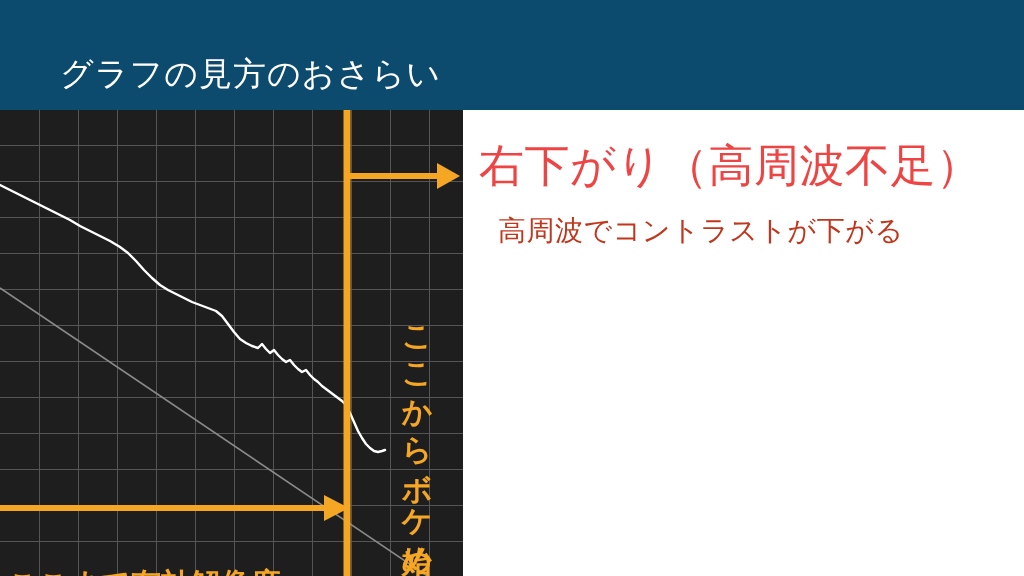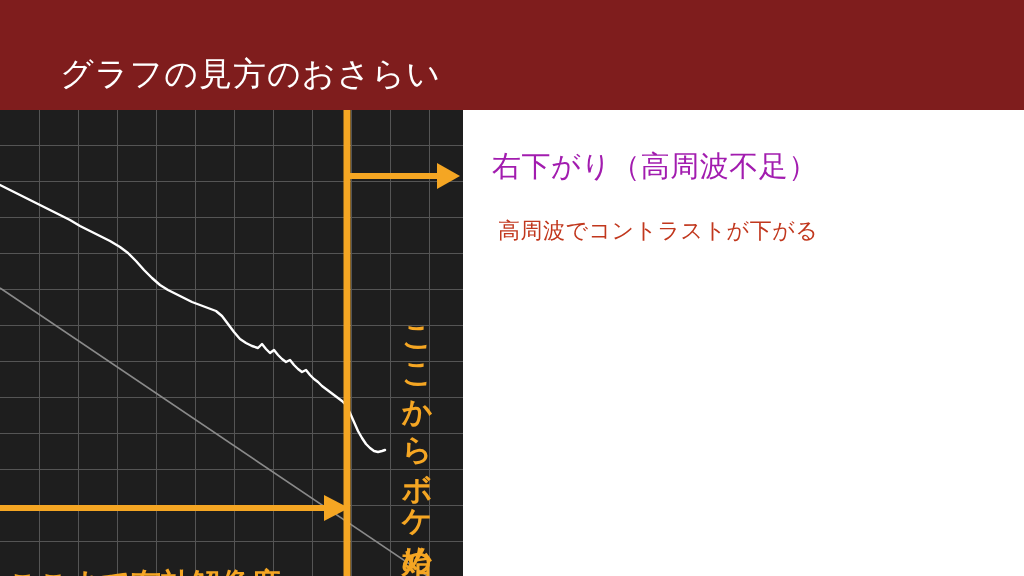--- a/index.html
+++ b/index.html
@@ -8,21 +8,21 @@
     background:#ffffff;
     font-family:"Liberation Sans","DejaVu Sans",sans-serif;
     overflow:hidden;
     position:relative;
   }
   #slide{position:relative;width:1024px;height:576px;background:#ffffff;overflow:hidden;}
 
   
   #header{
     position:absolute;left:0;top:0;width:1024px;height:110px;
-    background:#7f1d1d;
+    background:#0c4a6e;
   }
   #header-title{
     position:absolute;left:60px;top:54px;
     font-size:33px;line-height:40px;
     color:#ffffff;letter-spacing:1px;
     white-space:nowrap;
   }
 
   
   #chart-panel{
@@ -47,29 +47,29 @@
     letter-spacing:2px;
     white-space:nowrap;
   }
 
   
   #text-panel{
     position:absolute;left:463px;top:110px;width:561px;height:466px;
     background:#ffffff;
   }
   #section-heading{
-    position:absolute;left:29px;top:34px;
-    font-size:29px;line-height:44px;color:#a21caf;
+    position:absolute;left:16px;top:34px;
+    font-size:45px;line-height:44px;color:#ef4444;
     white-space:nowrap;letter-spacing:0.5px;
   }
   #body-lines{
     position:absolute;left:35px;top:98px;width:500px;
   }
   .body-line{
-    font-size:22px;line-height:46px;color:#c1371d;
+    font-size:28px;line-height:46px;color:#c1371d;
     white-space:nowrap;letter-spacing:0.5px;
   }
 </style>
 </head>
 <body>
 
 <div id="slide">
 
   <div id="header">
     <div id="header-title">グラフの見方のおさらい</div>

